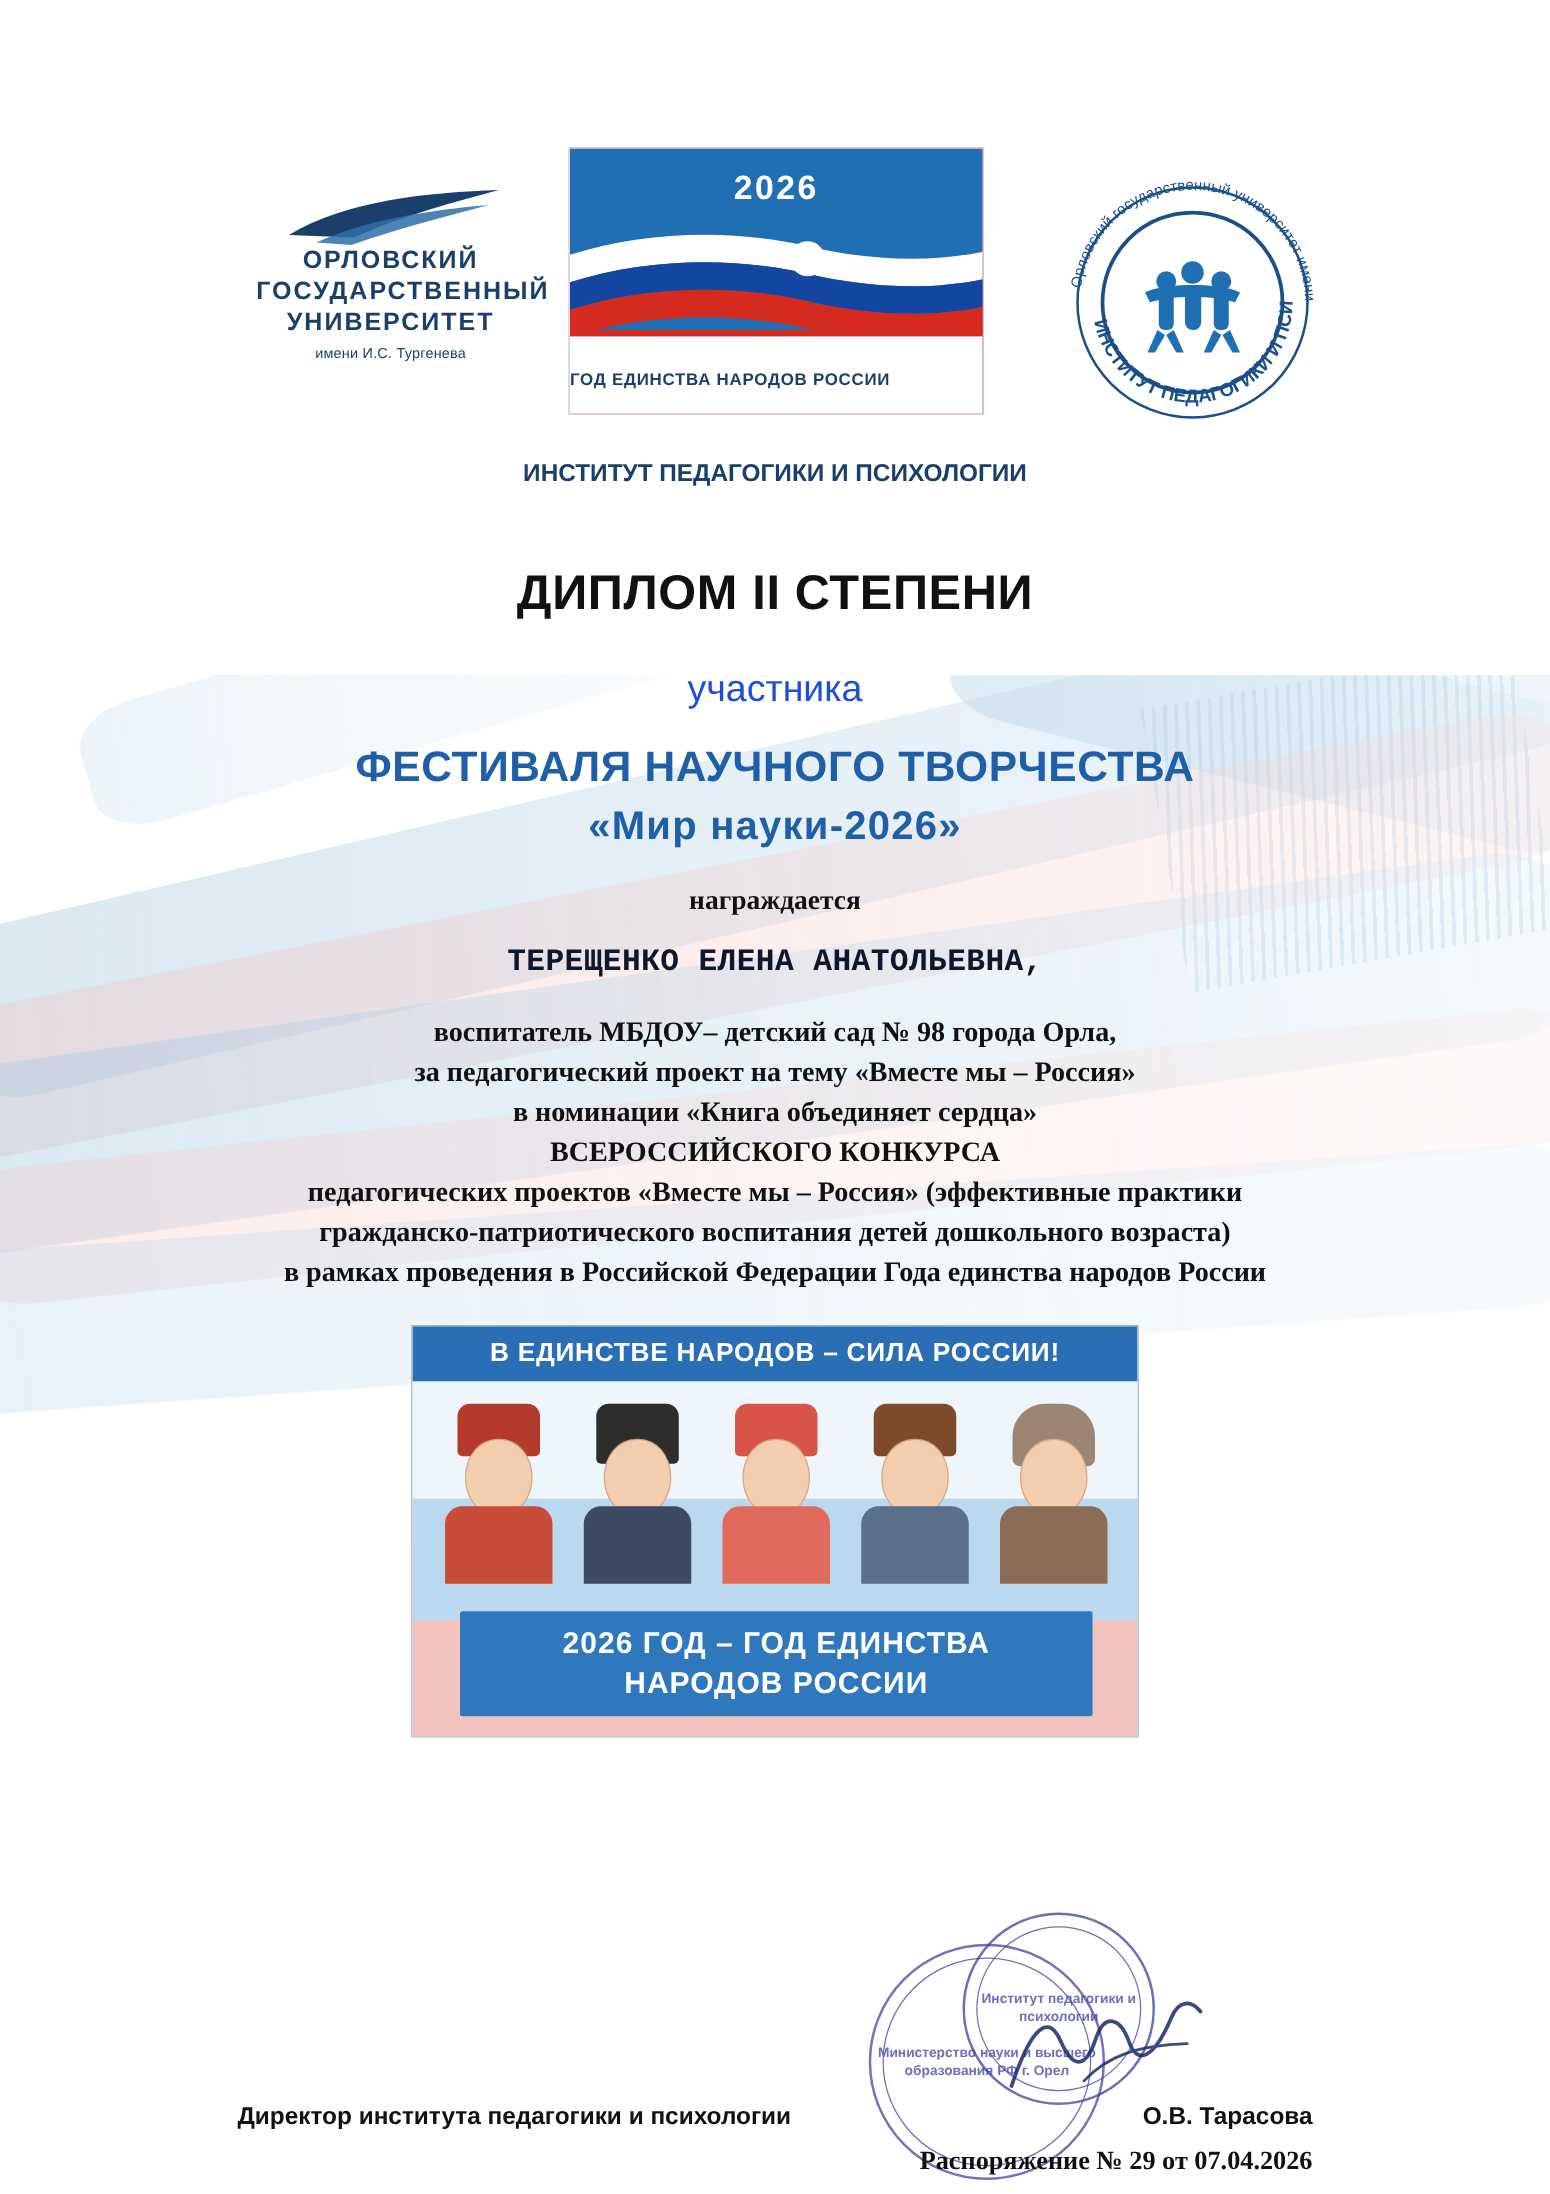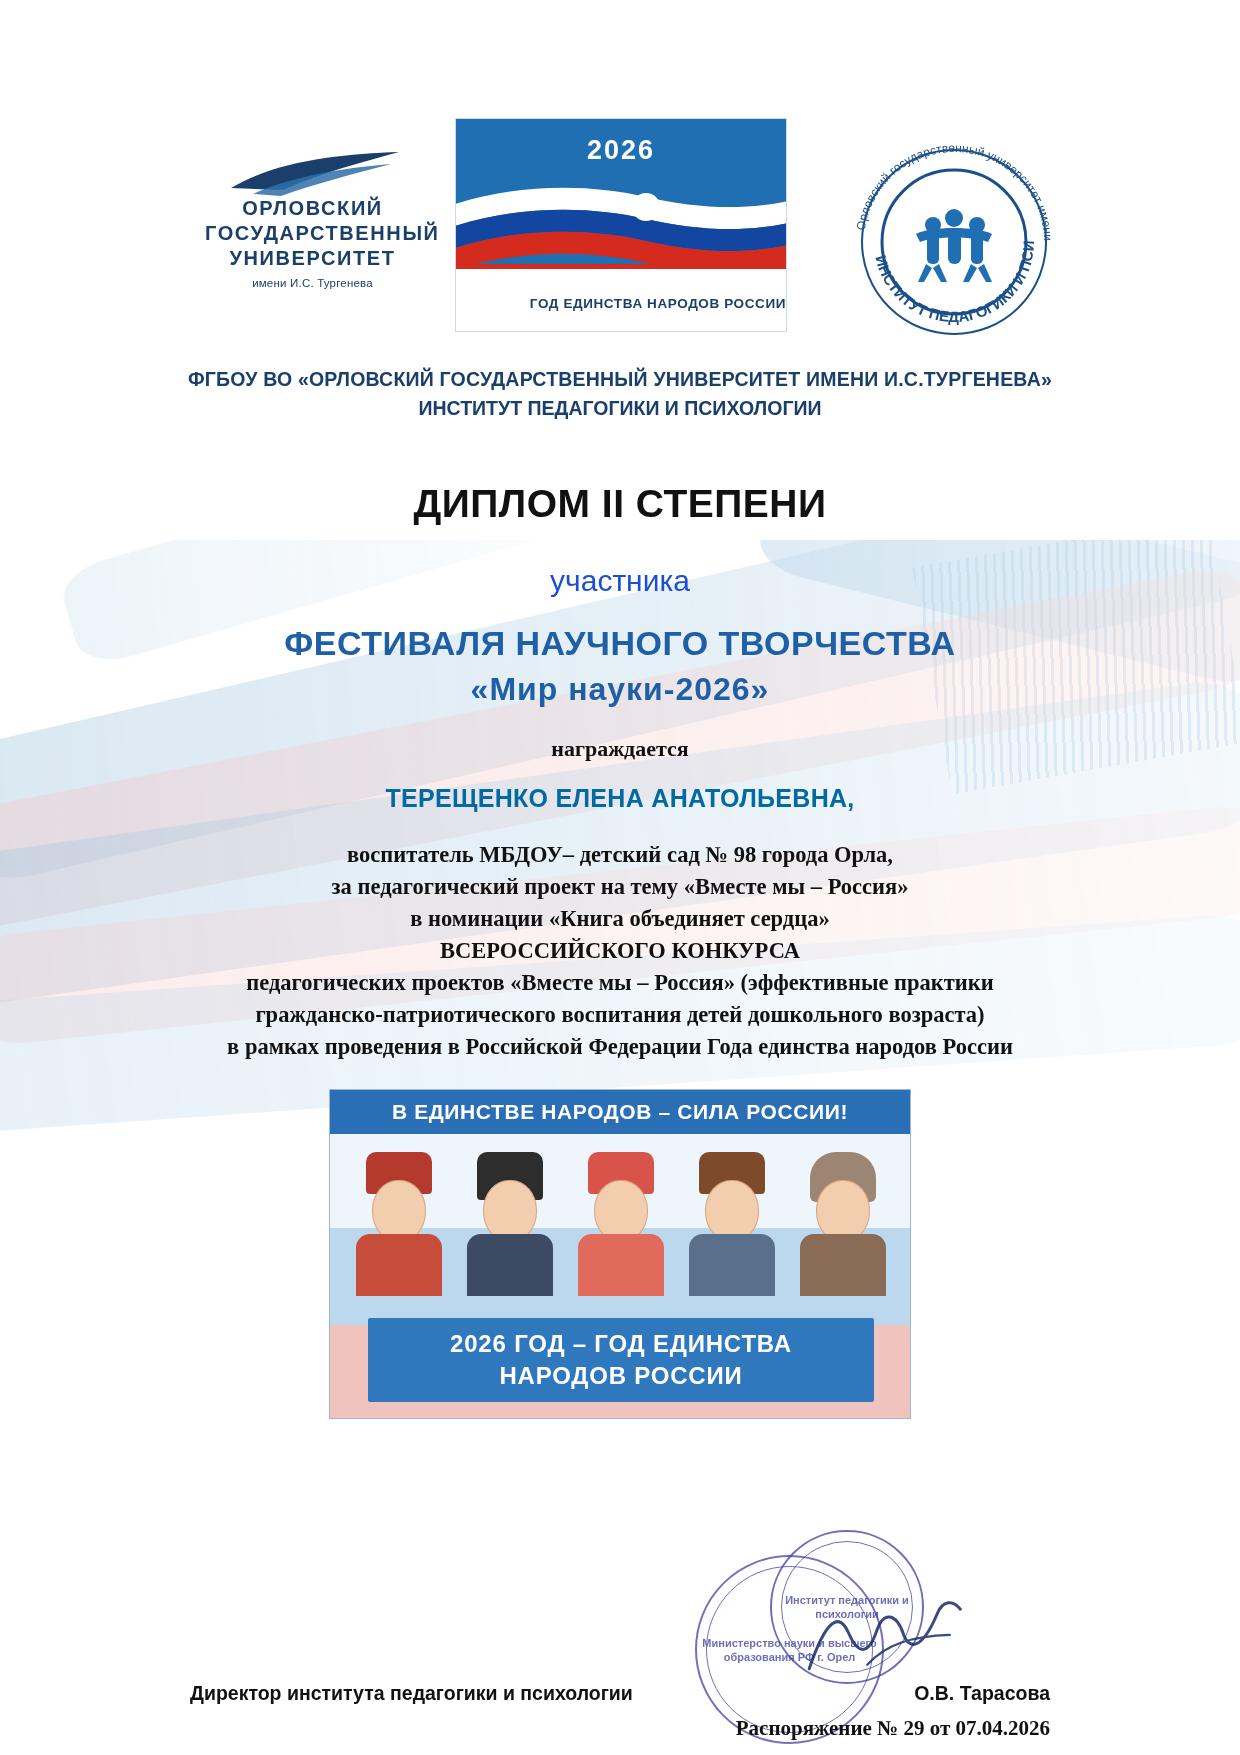--- a/index.html
+++ b/index.html
@@ -160,21 +160,21 @@
     left: -20px; top: 62px;
     width: 380px; height: 86px;
     z-index: 3;
   }
   .emblem .bottom-band {
     position: absolute; left:0; bottom:0; width:100%; height: 62px;
     background: #ffffff;
   }
   .emblem .caption {
     position: absolute; left: 0; bottom: 20px; width: 100%;
-    text-align: right;
+    text-align: left;
     color: #1b3f6b;
     font-size: 13.5px;
     font-weight: bold;
     letter-spacing: 0.6px;
   }
   .emblem .redline {
     position: absolute; left: 0; bottom: 62px; width: 100%; height: 5px;
     background: #d52b1e;
   }
 
@@ -233,22 +233,22 @@
     font-size: 22px;
     font-weight: bold;
     color: #111;
     font-family: "Liberation Serif", serif;
   }
   .recipient {
     text-align: center;
     margin-top: 22px;
     font-size: 25px;
     font-weight: bold;
-    color: #0369a1;
-    font-family: Liberation Sans, sans-serif;
+    color: #0f172a;
+    font-family: Liberation Mono, monospace;
     letter-spacing: 0.3px;
   }
   .body-lines {
     margin-top: 26px;
     text-align: center;
     font-family: "Liberation Serif", serif;
     font-size: 22.5px;
     font-weight: bold;
     color: #111;
     line-height: 1.42;
@@ -475,21 +475,20 @@
           <path d="M88 134 l-8 18 h6 l8 -14 z"></path>
           <path d="M101 134 l8 18 h-6 l-8 -14 z"></path>
           <path d="M133 134 l-8 18 h6 l8 -14 z"></path>
           <path d="M146 134 l8 18 h-6 l-8 -14 z"></path>
         </g>
       </svg>
     </div>
   </div>
 
   <div class="org">
-    <div class="o1">ФГБОУ ВО «ОРЛОВСКИЙ ГОСУДАРСТВЕННЫЙ УНИВЕРСИТЕТ ИМЕНИ И.С.ТУРГЕНЕВА»</div>
     <div class="o2">ИНСТИТУТ ПЕДАГОГИКИ И ПСИХОЛОГИИ</div>
   </div>
 
   <div class="title-main">ДИПЛОМ II СТЕПЕНИ</div>
   <div class="participant">участника</div>
   <div class="fest">ФЕСТИВАЛЯ НАУЧНОГО ТВОРЧЕСТВА</div>
   <div class="fest2">«Мир науки-2026»</div>
   <div class="awarded">награждается</div>
   <div class="recipient">ТЕРЕЩЕНКО ЕЛЕНА АНАТОЛЬЕВНА,</div>
 

